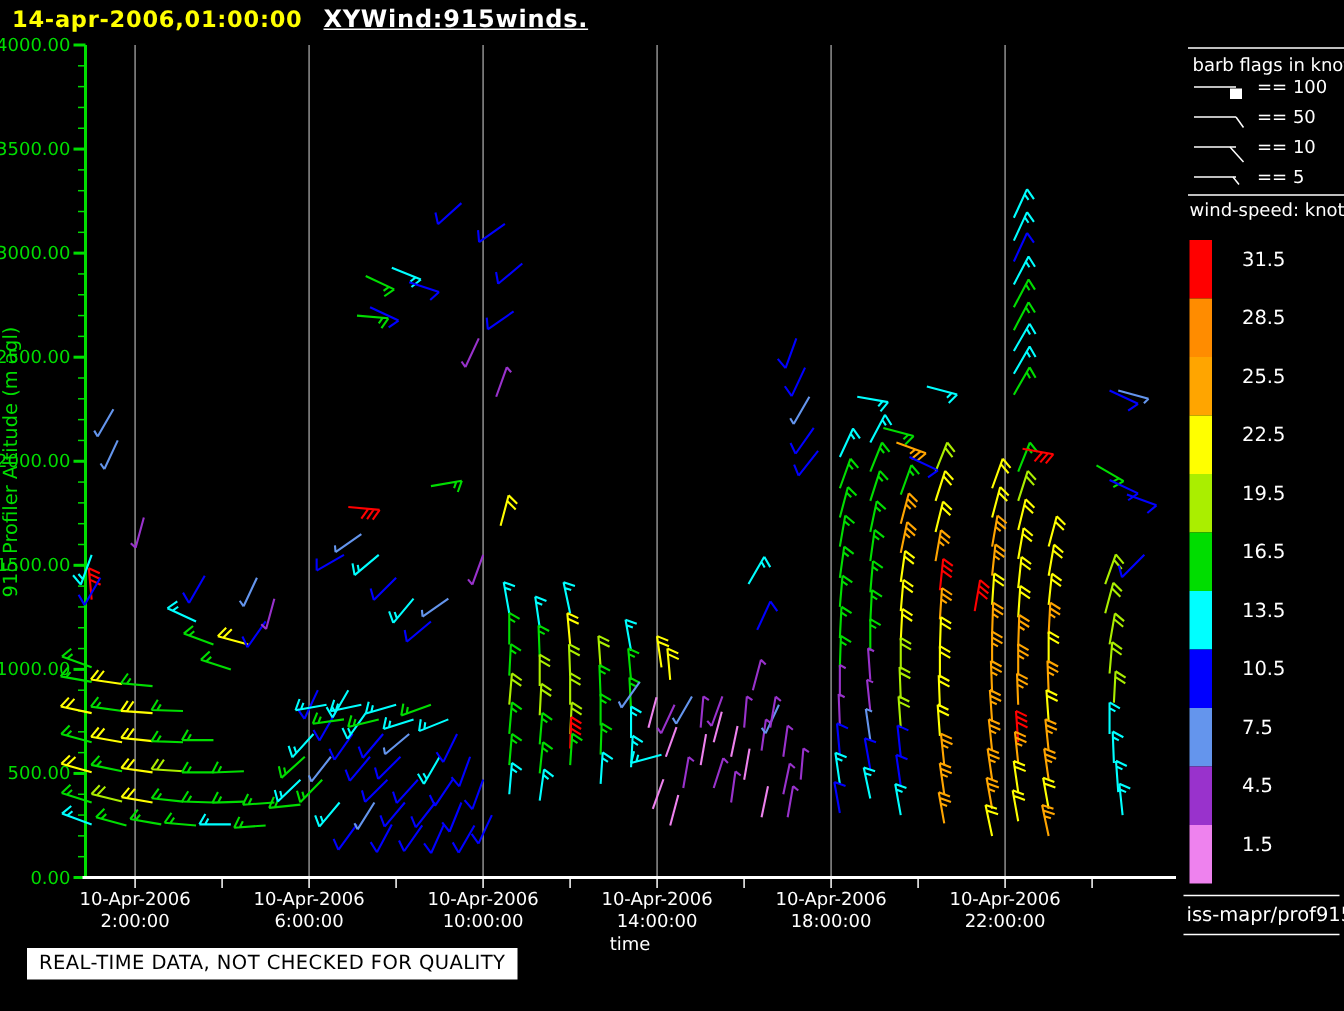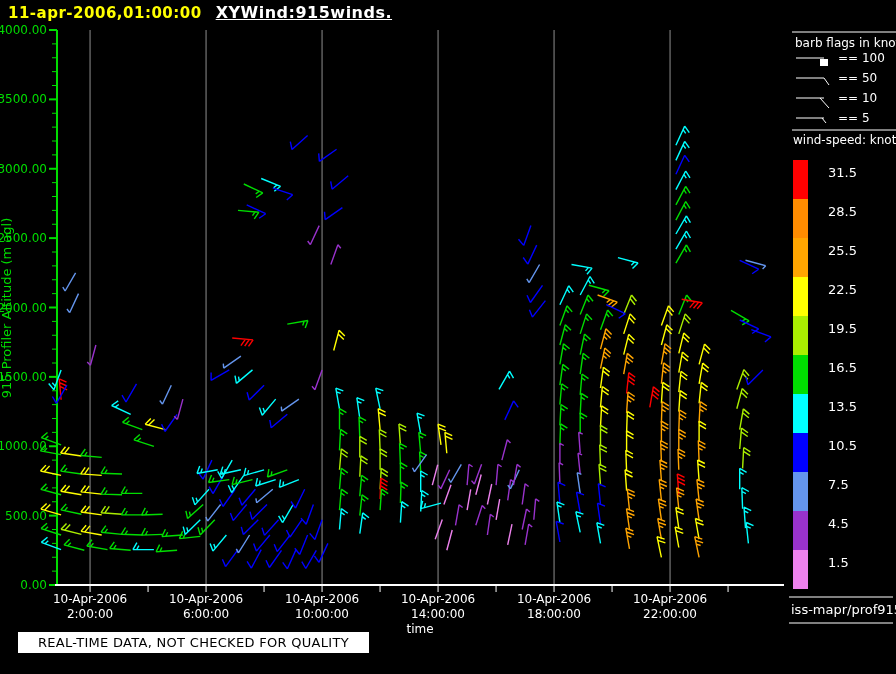--- a/index.html
+++ b/index.html
@@ -2,33 +2,33 @@
 <html><head>
 <meta charset="utf-8">
 <style>
   html,body{margin:0;padding:0;background:#000;}
   #screen{position:relative;width:896px;height:674px;background:#000;overflow:hidden;
           font-family:"DejaVu Sans",sans-serif;}
   #title-bar{position:absolute;left:8px;top:3px;white-space:nowrap;}
   #title-ts{color:#ffff00;font-size:15px;font-weight:bold;letter-spacing:.5px;}
   #title-name{color:#ffffff;font-size:16px;font-weight:bold;margin-left:14px;letter-spacing:.5px;text-decoration:underline;}
   #disclaimer{position:absolute;left:18px;top:632px;background:#ffffff;color:#000;
-              font-size:13px;padding:3px 20px;letter-spacing:.3px;}
+              font-size:13px;padding:3px 8px;letter-spacing:.3px;}
   svg{position:absolute;left:0;top:0;}
   .tk{font:12px "DejaVu Sans",sans-serif;}
   .cl{font:13px "DejaVu Sans",sans-serif;}
   .hd{font:12px "DejaVu Sans",sans-serif;}
   .ax{font:13px "DejaVu Sans",sans-serif;}
 </style>
 </head>
 <body>
 
 <div id="screen">
   <div id="title-bar">
-    <span id="title-ts">11-apr-2006,01:00:00</span><span id="title-name">XYWind:915winds.</span>
+    <span id="title-ts">14-apr-2006,01:00:00</span><span id="title-name">XYWind:915winds.</span>
   </div>
 
   <svg width="896" height="674" viewBox="0 0 896 674">
     <g>
         <line x1="90.06" x2="90.06" y1="30" y2="585" stroke="#8f8f8f"></line>
         <line x1="206.06" x2="206.06" y1="30" y2="585" stroke="#8f8f8f"></line>
         <line x1="322.06" x2="322.06" y1="30" y2="585" stroke="#8f8f8f"></line>
         <line x1="438.06" x2="438.06" y1="30" y2="585" stroke="#8f8f8f"></line>
         <line x1="554.06" x2="554.06" y1="30" y2="585" stroke="#8f8f8f"></line>
         <line x1="670.0600000000001" x2="670.0600000000001" y1="30" y2="585" stroke="#8f8f8f"></line>

